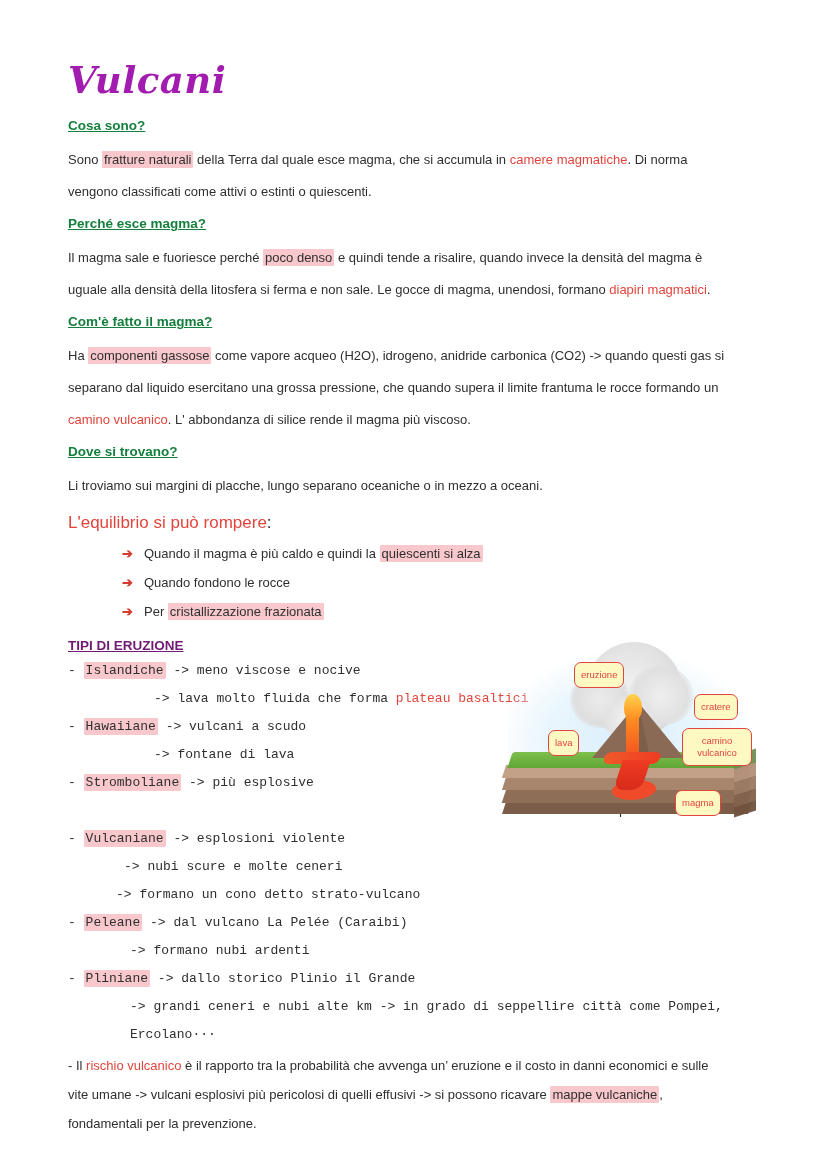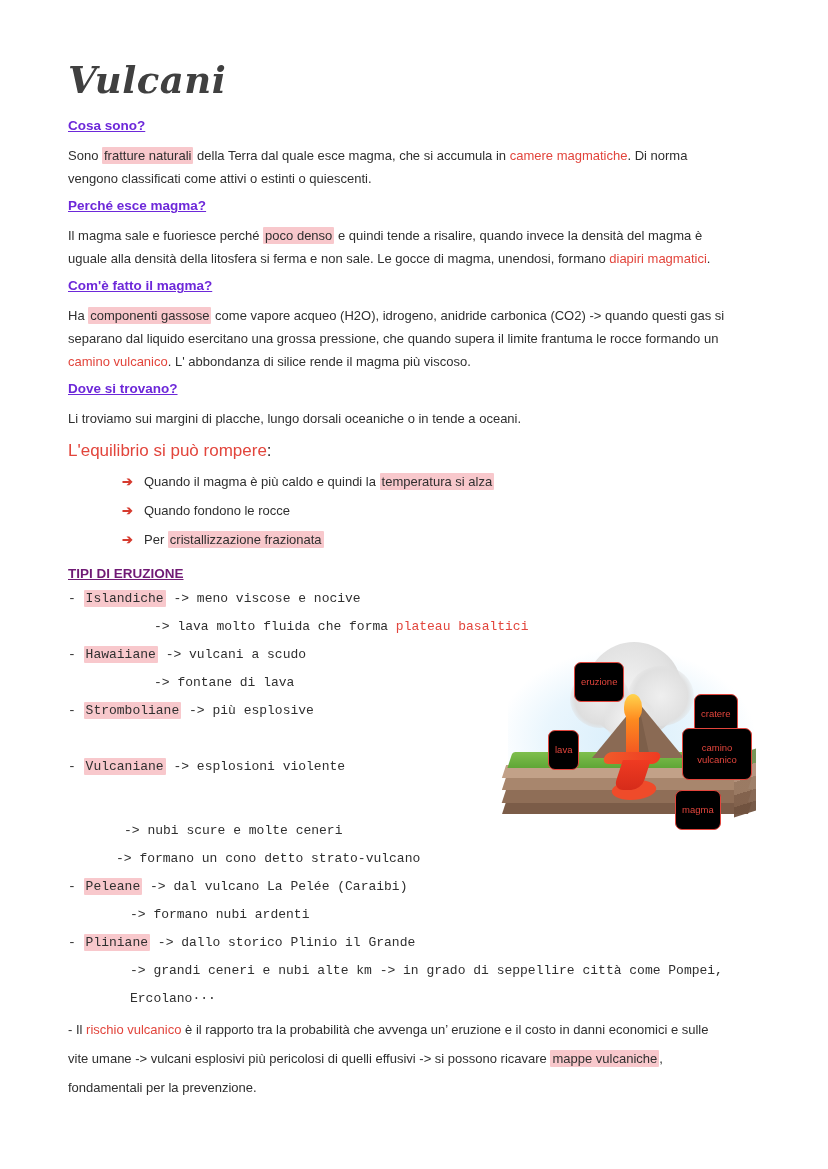--- a/index.html
+++ b/index.html
@@ -26,36 +26,36 @@
     position: absolute;
     left: 68px;
     top: 58px;
     width: 660px;
   }
   h1.title {
     font-family: "DejaVu Serif", serif;
     font-style: italic;
     font-weight: bold;
     font-size: 37px;
-    color: #404040;
+    color: #a21caf;
     margin: 0 0 14px 0;
     letter-spacing: 0.5px;
   }
   .qhead {
     font-size: 13.5px;
     font-weight: bold;
-    color: #6d28d9;
+    color: #15803d;
     text-decoration: underline;
     margin: 0 0 7px 0;
     display: inline-block;
   }
   .qhead-wrap { margin: 0 0 4px 0; }
   .para {
     font-size: 13px;
-    line-height: 23px;
+    line-height: 32px;
     margin: 0 0 6px 0;
     color: #2f2f2f;
   }
   .hl {
     background: #f8c8cc;
     padding: 1px 2px;
     border-radius: 1px;
   }
   .red {
     color: #e2453c;
@@ -98,21 +98,21 @@
     font-size: 13px;
     line-height: 28px;
     margin: 0;
     color: #2f2f2f;
     font-family: Liberation Mono, monospace;
   }
   .sub1 { padding-left: 48px; }
   .sub2 { padding-left: 62px; }
   .sub3 { padding-left: 86px; }
   .sub4 { padding-left: 74px; text-align: right; }
-  .sub5 { padding-left: 56px; margin-top: 36px; }
+  .sub5 { padding-left: 56px; }
   .tail {
     font-size: 13px;
     line-height: 29px;
     margin: 2px 0 0 0;
     color: #2f2f2f;
   }
 
   
   .figure {
     position: absolute;
@@ -237,27 +237,27 @@
   .chamber {
     position: absolute;
     left: 112px; top: 140px;
     width: 44px; height: 20px;
     background: #ef4b2a;
     border-radius: 50%;
     transform: skewX(-18deg);
   }
   .lbl {
     position: absolute;
-    background: #000000;
+    background: #fef9c3;
     border: 1.2px solid #e2453c;
     border-radius: 7px;
     color: #e2453c;
     font-size: 9.5px;
     line-height: 12px;
-    padding: 13px 6px;
+    padding: 6px 6px;
     white-space: nowrap;
     text-align: center;
   }
   .lbl-eruzione { left: 74px; top: 22px; }
   .lbl-cratere { left: 194px; top: 54px; }
   .lbl-lava { left: 48px; top: 90px; }
   .lbl-camino { left: 182px; top: 88px; white-space: normal; width: 56px; }
   .lbl-magma { left: 148px; top: 150px; margin-left: 27px; }
 </style>
 </head>
@@ -286,30 +286,30 @@
       <span class="qhead">Com'è fatto il magma?</span>
     </div>
     <p class="para">
       <span>Ha </span><span class="hl">componenti gassose</span><span> come vapore acqueo (H2O), idrogeno, anidride carbonica (CO2) -&gt; quando questi gas si separano dal liquido esercitano una grossa pressione, che quando supera il limite frantuma le rocce formando un </span><span class="red">camino vulcanico</span><span>. L' abbondanza di silice rende il magma più viscoso.</span>
     </p>
 
     <div class="qhead-wrap">
       <span class="qhead">Dove si trovano?</span>
     </div>
     <p class="para">
-      <span>Li troviamo sui margini di placche, lungo dorsali oceaniche o in tende a oceani.</span>
+      <span>Li troviamo sui margini di placche, lungo separano oceaniche o in mezzo a oceani.</span>
     </p>
 
     <p class="redline">
       <span>L'equilibrio si può rompere</span><span class="blk">:</span>
     </p>
     <ul class="bullets">
       <li>
         <span class="arrow">➔</span>
-        <span>Quando il magma è più caldo e quindi la </span><span class="hl">temperatura si alza</span>
+        <span>Quando il magma è più caldo e quindi la </span><span class="hl">quiescenti si alza</span>
       </li>
       <li>
         <span class="arrow">➔</span>
         <span>Quando fondono le rocce</span>
       </li>
       <li>
         <span class="arrow">➔</span>
         <span>Per </span><span class="hl">cristallizzazione frazionata</span>
       </li>
     </ul>

